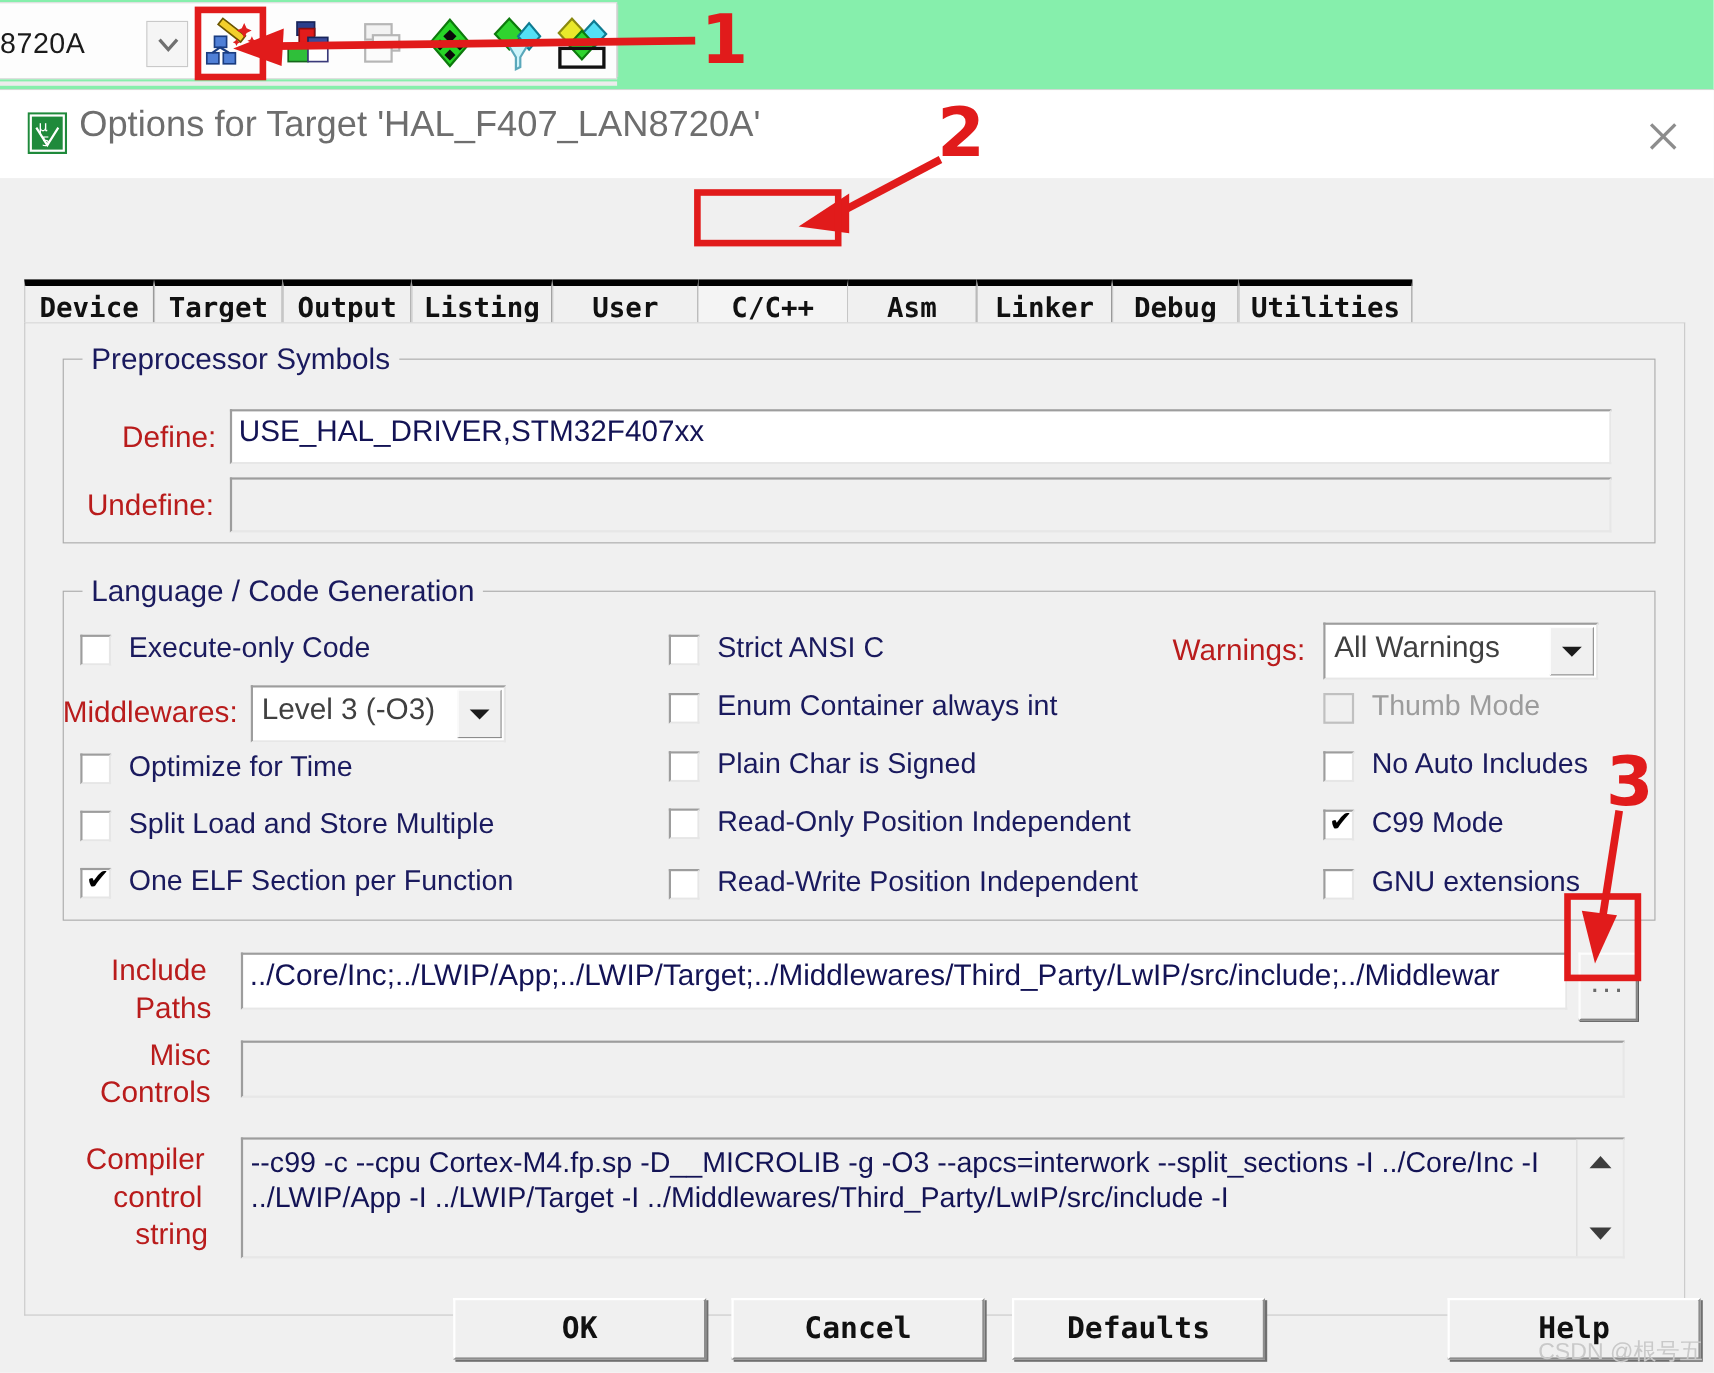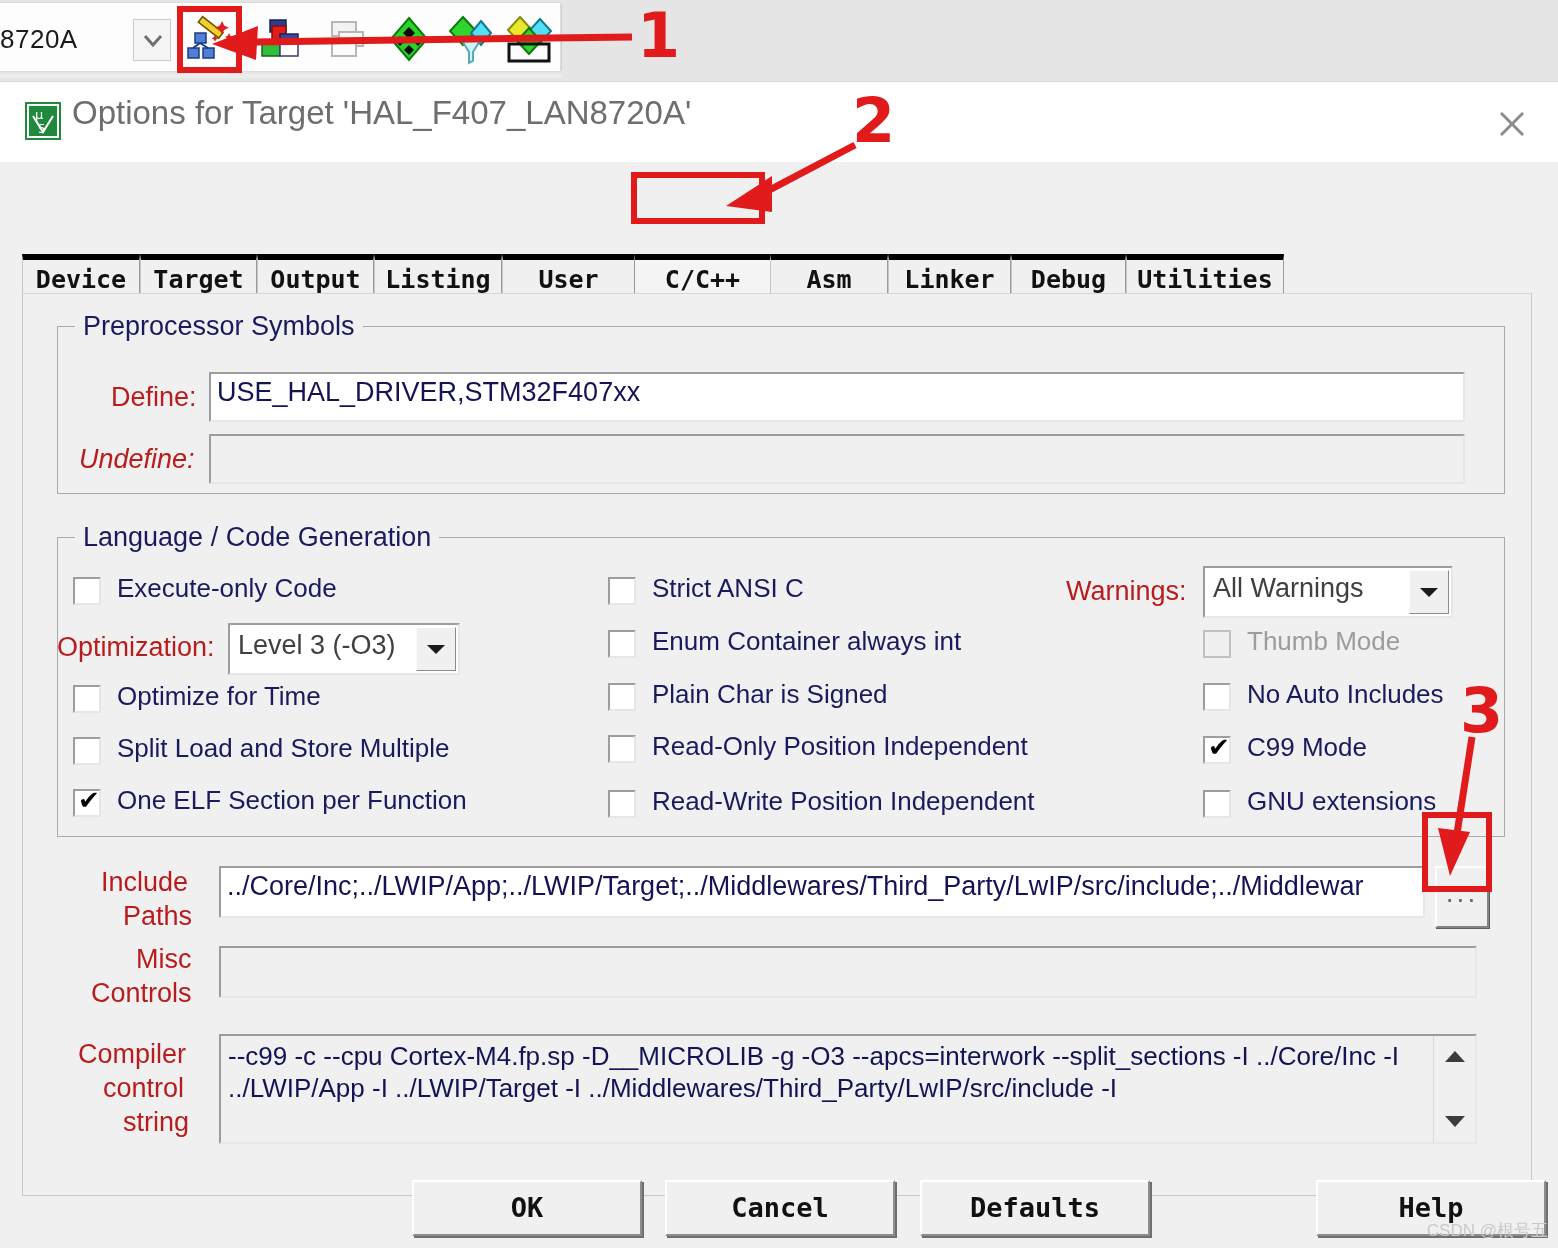--- a/index.html
+++ b/index.html
@@ -8,21 +8,21 @@
     width: 1558px; height: 1248px;
     overflow: hidden;
     background: #ffffff;
     font-family: "Liberation Sans", sans-serif;
   }
   #root { position: relative; width: 1558px; height: 1248px; }
 
   
   .toolbar {
     position: absolute; left: 0; top: 0; width: 1558px; height: 82px;
-    background: #e5e5e5;
+    background: #86efac;
     border-bottom: 1px solid #d8d8d8;
   }
   .toolbar-inner {
     position: absolute; left: 0; top: 2px; width: 561px; height: 70px;
     background: #fdfdfd;
     border: 1px solid #dcdcdc;
     border-left: none;
   }
   .target-combo-text {
     position: absolute; left: 0; top: 24px;
@@ -289,21 +289,21 @@
   }
   .anno-svg { position: absolute; left: 0; top: 0; pointer-events: none; }
   .hl-rect {
     position: absolute;
     border: 6px solid #e11b1b;
     background: transparent;
   }
 
   .watermark {
     position: absolute; right: 10px; bottom: 6px;
-    font-size: 17px; color: #c9c9c9; white-space: nowrap;
+    font-size: 21px; color: #c9c9c9; white-space: nowrap;
   }
 </style>
 </head>
 <body>
 
 <div id="root">
 
   <div class="toolbar">
     <div class="toolbar-inner"></div>
 
@@ -419,32 +419,32 @@
       </div>
 
       <div class="tabpanel">
 
         <div class="groupbox" style="left:34px; top:32px; width:1448px; height:168px;"></div>
         <div class="group-legend" style="left:52px; top:17px;">Preprocessor Symbols</div>
 
         <div class="lbl" style="left:88px; top:88px;">Define:</div>
         <div class="txtfield" style="left:186px; top:78px; width:1256px; height:50px;">USE_HAL_DRIVER,STM32F407xx</div>
 
-        <div class="lbl" style="left:56px; top:150px;font-style:italic;">Undefine:</div>
+        <div class="lbl" style="left:56px; top:150px;">Undefine:</div>
         <div class="txtfield readonly" style="left:186px; top:140px; width:1256px; height:50px;"></div>
 
         <div class="groupbox" style="left:34px; top:243px; width:1448px; height:300px;"></div>
         <div class="group-legend" style="left:52px; top:228px;">Language / Code Generation</div>
 
         <div class="cb-row" style="left:50px; top:280px;">
           <span class="cbbox"></span>
           <span class="cb-label">Execute-only Code</span>
         </div>
 
-        <div class="lbl" style="left:34px; top:338px;">Optimization:</div>
+        <div class="lbl" style="left:34px; top:338px;">Middlewares:</div>
         <div class="combo" style="left:205px; top:329px; width:232px; height:52px;">
           <span class="val">Level 3 (-O3)</span>
           <span class="arrowbtn">
             <i></i>
           </span>
         </div>
 
         <div class="cb-row" style="left:50px; top:388px;">
           <span class="cbbox"></span>
           <span class="cb-label">Optimize for Time</span>

